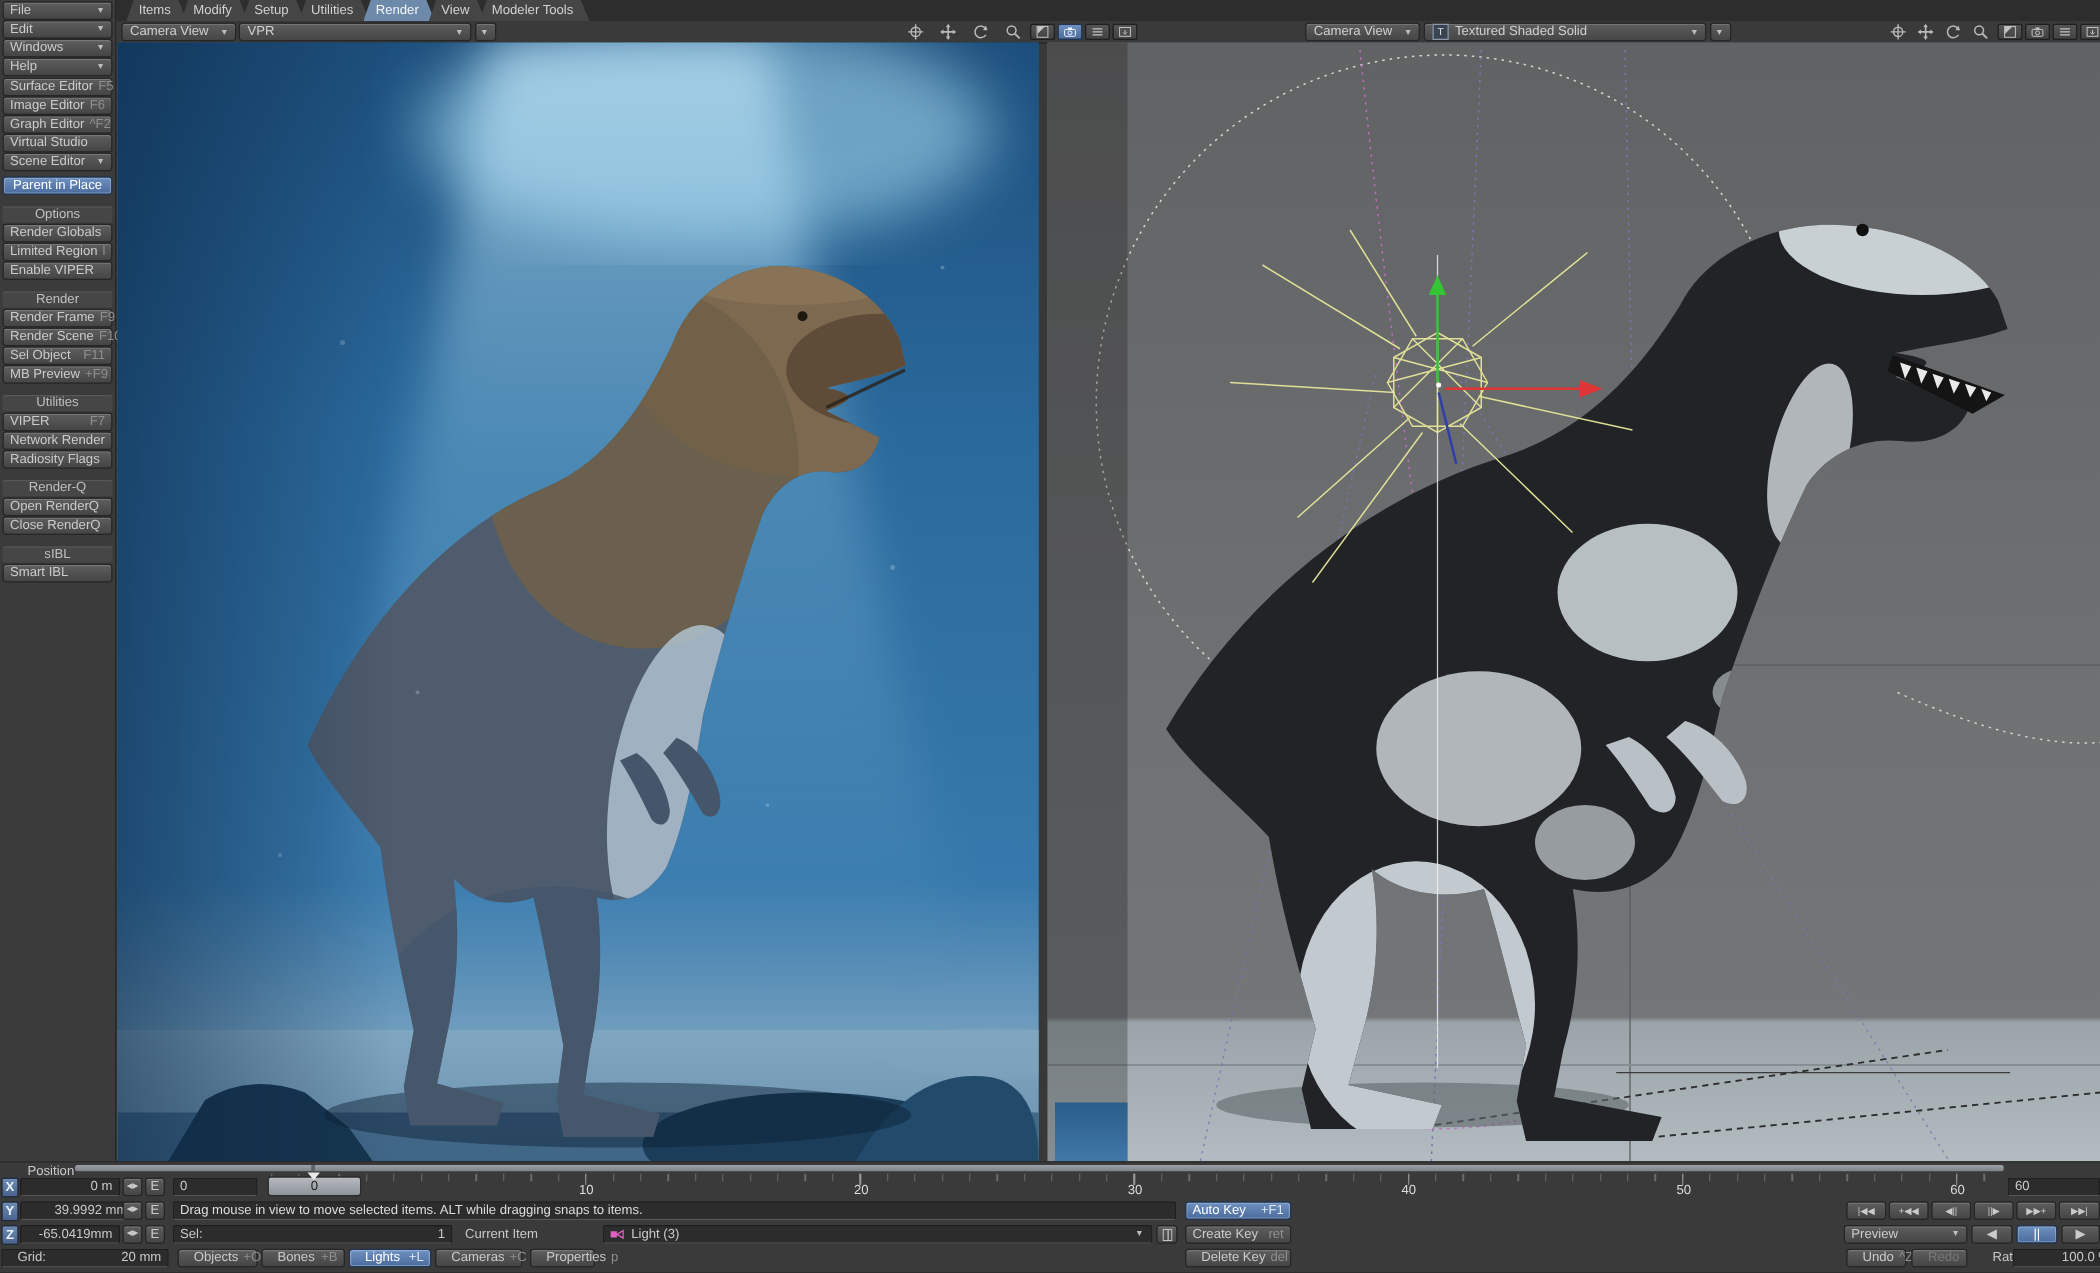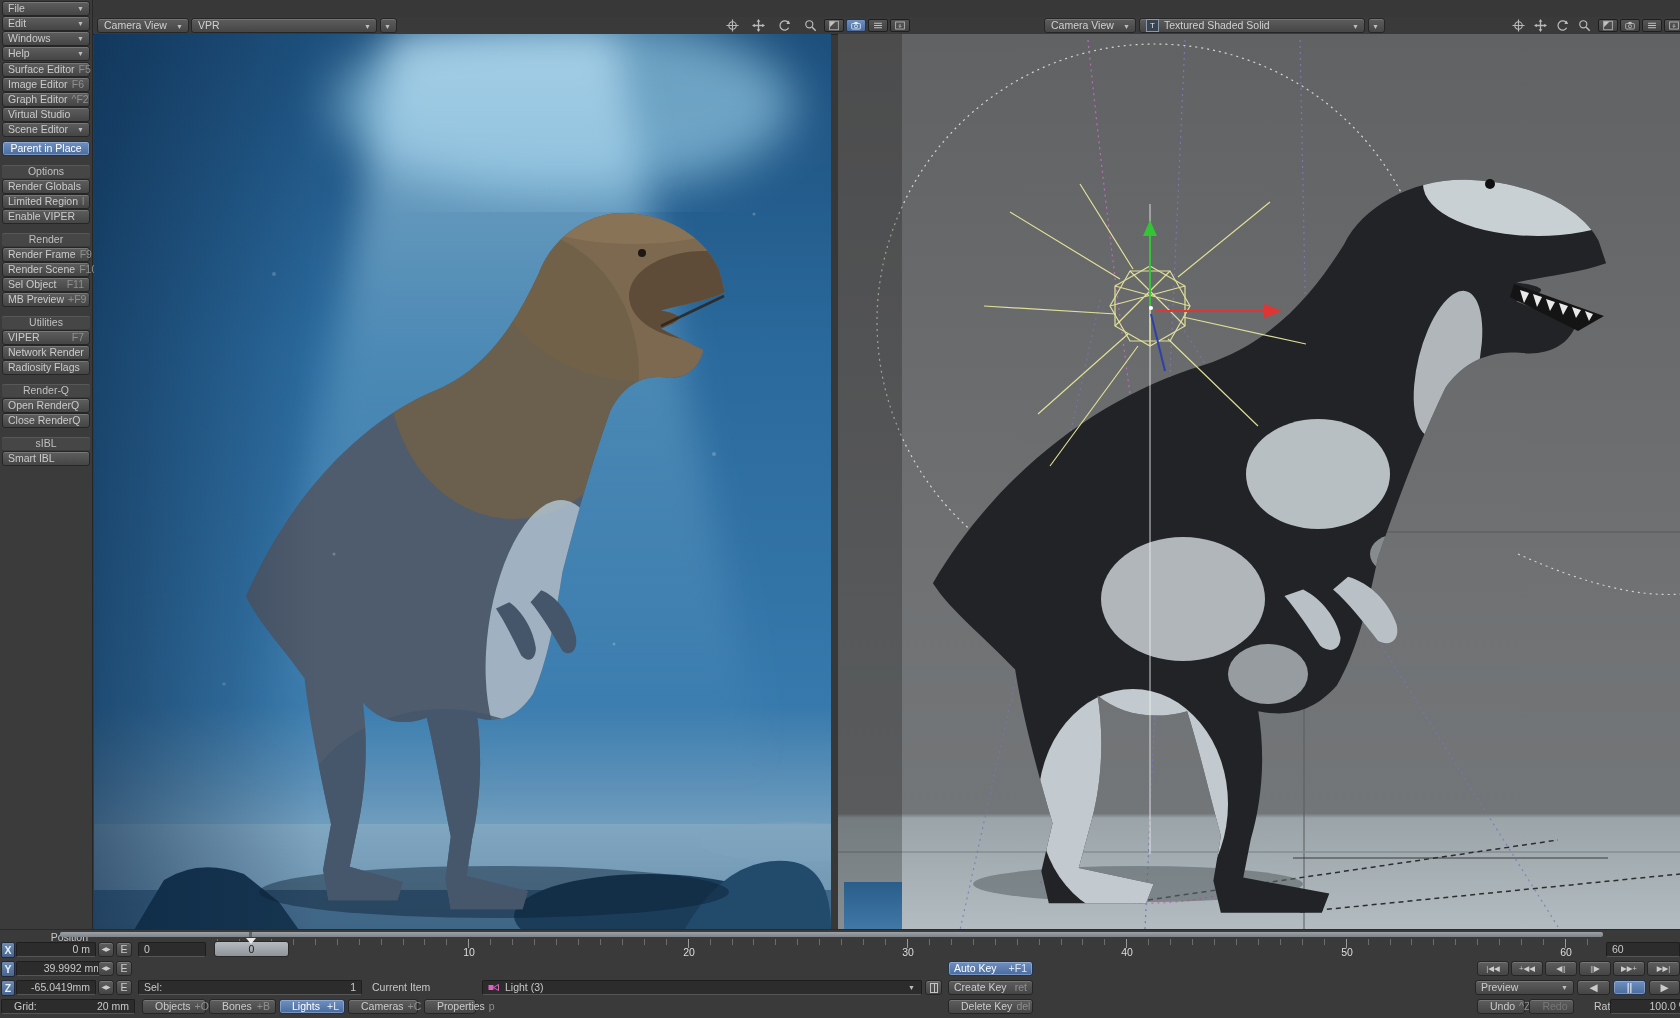--- a/index.html
+++ b/index.html
@@ -63,20 +63,31 @@
        border-radius:3px;background:linear-gradient(#b6babf,#8e949a);color:#1d1d1d;text-align:center;line-height:14px;}
   #handletri{position:absolute;left:246px;top:8px;width:0;height:0;border-left:5px solid transparent;
        border-right:5px solid transparent;border-top:6px solid #e9e9e9;}
   .r1{top:12px;} .r2{top:31px;} .r3{top:50px;} .r4{top:69px;padding-left:12px;}
 </style>
 </head>
 <body>
 
 <div id="app">
 
+  <div id="topbar">
+    <div id="tabs">
+      <span class="tab">Items</span>
+      <span class="tab">Modify</span>
+      <span class="tab">Setup</span>
+      <span class="tab">Utilities</span>
+      <span class="tab active">Render</span>
+      <span class="tab">View</span>
+      <span class="tab">Modeler Tools</span>
+    </div>
+  </div>
 
   <div id="sidebar">
     <div class="btn" style="top:1px">
         <span>File</span>
         <span class="chev">▼</span>
       </div>
     <div class="btn" style="top:16px">
         <span>Edit</span>
         <span class="chev">▼</span>
       </div>
@@ -435,21 +446,21 @@
       <polygon points="426,270 426,284 444,277" fill="#e03535"></polygon>
       <path d="M313,280L327,337" stroke="#2d3fae" stroke-width="2"></path>
       <circle cx="313" cy="274" r="2" fill="#fff"></circle>
 
       <rect x="0" y="0" width="64" height="896" fill="#141414" opacity="0.28"></rect>
       <rect x="6" y="848" width="58" height="48" fill="url(#bluepatch)"></rect>
     </svg>
   </div>
 
   <div id="bottom">
-    <div class="lbl" style="left:22px;top:0;width:66px;text-align:right">Position</div>
+    <div class="lbl" style="left:22px;top:0;width:66px;text-align:left">Position</div>
 
     <div id="scrub">
         <div id="scrubnotch"></div>
       </div>
 
     <div class="axis r1" style="left:1px">X</div>
     <div class="inset right r1" style="left:16px;width:80px">0 m</div>
     <div class="btn center r1" style="left:98px;width:16px;padding:0;font-size:6px">◀▶</div>
     <div class="btn center r1" style="left:116px;width:16px;padding:0">E</div>
     <div class="inset r1" style="left:138px;width:68px">0</div>
@@ -464,20 +475,21 @@
     <span class="tnum" style="left:1327px">50</span>
     <span class="tnum" style="left:1546px">60</span>
     <div id="handle">0</div>
     <div id="handletri"></div>
     <div class="inset r1" style="left:1606px;width:74px">60</div>
 
     <div class="axis r2" style="left:1px">Y</div>
     <div class="inset right r2" style="left:16px;width:92px">39.9992 mm</div>
     <div class="btn center r2" style="left:98px;width:16px;padding:0;font-size:6px">◀▶</div>
     <div class="btn center r2" style="left:116px;width:16px;padding:0">E</div>
+    <div class="inset r2" style="left:138px;width:803px;color:#dcdcdc">Drag mouse in view to move selected items. ALT while dragging snaps to items.</div>
     <div class="btn blue r2" style="left:948px;width:85px">
         <span>Auto Key</span>
         <span class="sc">+F1</span>
       </div>
     <div class="btn center r2" style="left:1477px;width:32px;font-size:7.5px">|◀◀</div>
     <div class="btn center r2" style="left:1511px;width:32px;font-size:7.5px">+◀◀</div>
     <div class="btn center r2" style="left:1545px;width:32px;font-size:7.5px">◀||</div>
     <div class="btn center r2" style="left:1579px;width:32px;font-size:7.5px">||▶</div>
     <div class="btn center r2" style="left:1613px;width:32px;font-size:7.5px">▶▶+</div>
     <div class="btn center r2" style="left:1647px;width:33px;font-size:7.5px">▶▶|</div>

